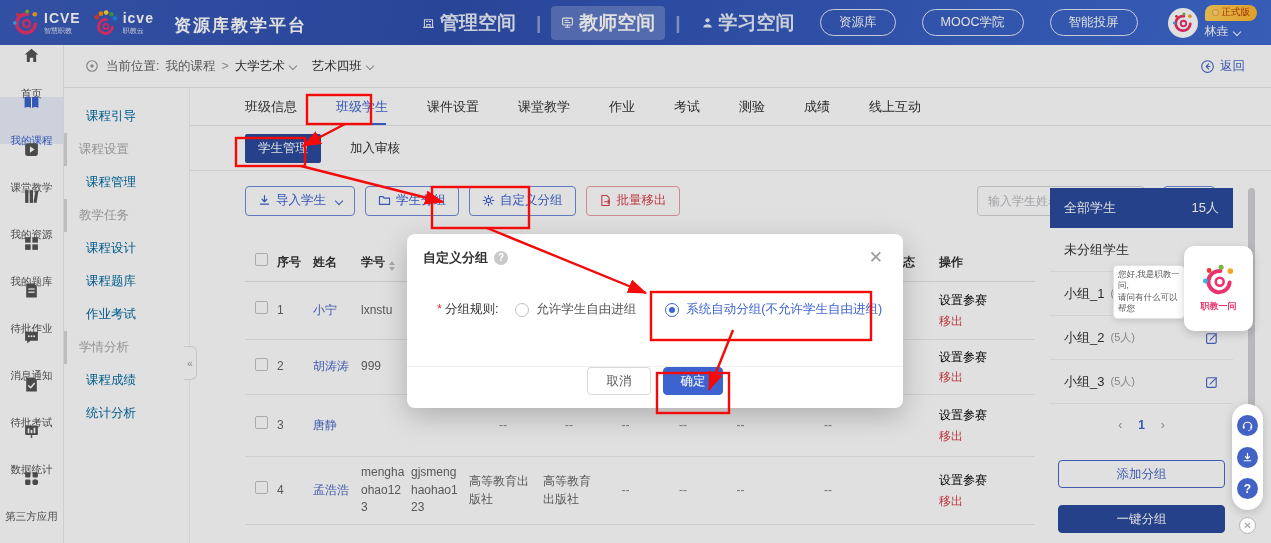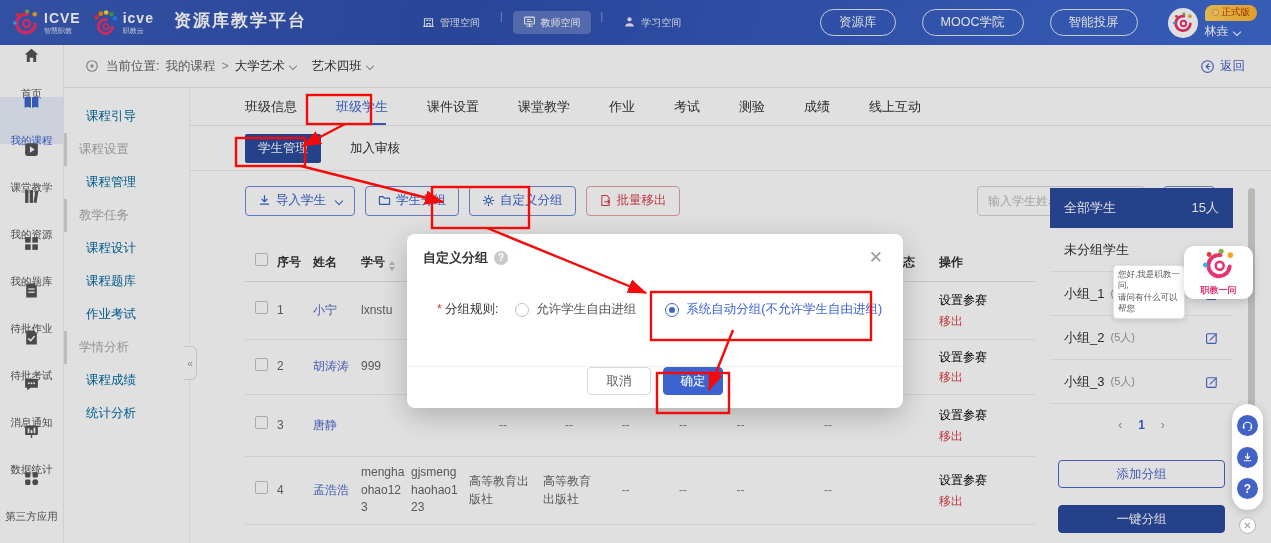--- a/index.html
+++ b/index.html
@@ -3,28 +3,28 @@
 <meta charset="utf-8">
 <style>
   * { margin:0; padding:0; box-sizing:border-box; }
   html,body { width:1271px; height:543px; overflow:hidden; }
   body { font-family:"Liberation Sans","DejaVu Sans",sans-serif; font-size:12px; color:#333; background:#eef0f4; position:relative; }
 
   
   .topbar { position:absolute; left:0; top:0; width:1271px; height:45px;
     background:linear-gradient(100deg,#3a5cba 0%,#2f4fae 35%,#3f6ad0 100%);
     display:flex; align-items:center; color:#fff; z-index:5; }
-  .brand { display:flex; align-items:flex-start; padding-left:12px; }
+  .brand { display:flex; align-items:flex-end; padding-left:12px; }
   .logo { display:flex; align-items:center; margin-right:10px; }
   .logo svg { width:28px; height:28px; }
   .logo-txt { margin-left:4px; line-height:1; }
   .logo-txt .t { font-weight:bold; font-size:14px; letter-spacing:1px; }
   .logo-txt .s { font-size:7px; opacity:.85; margin-top:2px; }
   .platform { font-size:17px; font-weight:600; letter-spacing:2px; margin-left:10px; }
-  .spaces { display:flex; margin-left:105px; font-size:10px; }
+  .spaces { display:flex; align-items:center; margin-left:105px; font-size:19px;font-weight:bold; }
   .space { display:inline-flex; align-items:center; gap:5px; padding:4px 10px; border-radius:4px; cursor:pointer; color:#e8ecf8; white-space:nowrap; }
   .space.active { background:rgba(255,255,255,.22); color:#fff; }
   .space-sep { color:rgba(255,255,255,.45); margin:0 10px; }
   .space svg { width:13px; height:13px; }
   .pills { display:flex; align-items:center; gap:26px; margin-left:auto; }
   .pill { border:1px solid rgba(255,255,255,.85); border-radius:14px; padding:4px 18px; font-size:12.5px; color:#fff; cursor:pointer; white-space:nowrap; }
   .tb-user { display:flex; align-items:center; margin-left:30px; margin-right:14px; gap:7px; }
   .avatar { width:30px; height:30px; border-radius:50%; background:#fff; display:flex; align-items:center; justify-content:center; }
   .avatar svg { width:22px; height:22px; }
   .user-col { display:flex; flex-direction:column; gap:2px; }
@@ -140,21 +140,21 @@
   .modal-footer { position:absolute; left:0; right:0; bottom:13px; display:flex; justify-content:center; gap:12px; border-top:1px solid #f0f0f0; }
   .m-btn { height:28px; border-radius:4px; font-size:12.5px; cursor:pointer; font-family:inherit; }
   .m-cancel { width:64px; background:#fff; border:1px solid #d9d9d9; color:#555; }
   .m-confirm { width:60px; background:#3d63d0; border:1px solid #3d63d0; color:#fff; }
 
   
   .anno { position:absolute; left:0; top:0; z-index:60; pointer-events:none; }
 
   
   .assist-tip { position:absolute; left:1113px; top:265px; width:72px; background:#fff; border:1px solid #e2e2e2; border-radius:4px; padding:3px 4px; font-size:8.5px; line-height:1.35; color:#555; z-index:70; box-shadow:0 2px 6px rgba(0,0,0,.12); }
-  .assist { position:absolute; left:1184px; top:246px; width:69px; height:53px; background:#fff; border-radius:10px; box-shadow:0 3px 10px rgba(0,0,0,.18); z-index:70; display:flex; flex-direction:column; align-items:center; justify-content:center; gap:2px; cursor:pointer; }
+  .assist { position:absolute; left:1184px; top:246px; width:69px; height:85px; background:#fff; border-radius:10px; box-shadow:0 3px 10px rgba(0,0,0,.18); z-index:70; display:flex; flex-direction:column; align-items:center; justify-content:center; gap:2px; cursor:pointer; }
   .assist svg { width:34px; height:34px; }
   .assist-name { font-size:9px; font-weight:bold; color:#e8336d; }
 
   
   .float-bar { position:absolute; left:1232px; top:404px; width:31px; height:106px; background:#fff; border-radius:16px; box-shadow:0 2px 10px rgba(0,0,0,.18); z-index:70; display:flex; flex-direction:column; align-items:center; justify-content:space-evenly; }
   .float-bar .fico { width:21px; height:21px; border-radius:50%; background:#4262c6; color:#fff; display:flex; align-items:center; justify-content:center; cursor:pointer; }
   .fico svg { width:13px; height:13px; }
   .fico.help-f { font-size:12px; font-weight:bold; }
   .float-close { position:absolute; left:1239px; top:517px; width:17px; height:17px; border-radius:50%; border:1px solid #b5b5b5; color:#9a9a9a; background:#fdfdfd; font-size:10px; display:flex; align-items:center; justify-content:center; z-index:70; cursor:pointer; }
 </style>
@@ -294,33 +294,33 @@
     <div class="side-item">
       <span class="side-icon"><svg viewBox="0 0 16 16">
           <path d="M3 1.5h7.5L13 4v10.5H3z" fill="currentColor"></path>
           <rect x="5" y="6" width="6" height="1.2" fill="#fff"></rect>
           <rect x="5" y="9" width="6" height="1.2" fill="#fff"></rect>
         </svg></span>
       <span class="side-label">待批作业</span>
     </div>
     <div class="side-item">
       <span class="side-icon"><svg viewBox="0 0 16 16">
-          <path d="M3 1.5h7.5L13 4v10.5H3z" fill="currentColor"></path>
-          <path d="M5.3 9.2 7.2 11l3.4-4" fill="none" stroke="#fff" stroke-width="1.4" stroke-linecap="round" stroke-linejoin="round"></path>
-        </svg></span>
-      <span class="side-label">待批考试</span>
-    </div>
-    <div class="side-item">
-      <span class="side-icon"><svg viewBox="0 0 16 16">
           <path d="M2 2.5h12V11H7l-3 2.7V11H2z" fill="currentColor"></path>
           <circle cx="5.5" cy="6.8" r=".9" fill="#fff"></circle>
           <circle cx="8" cy="6.8" r=".9" fill="#fff"></circle>
           <circle cx="10.5" cy="6.8" r=".9" fill="#fff"></circle>
         </svg></span>
       <span class="side-label">消息通知</span>
+    </div>
+    <div class="side-item">
+      <span class="side-icon"><svg viewBox="0 0 16 16">
+          <path d="M3 1.5h7.5L13 4v10.5H3z" fill="currentColor"></path>
+          <path d="M5.3 9.2 7.2 11l3.4-4" fill="none" stroke="#fff" stroke-width="1.4" stroke-linecap="round" stroke-linejoin="round"></path>
+        </svg></span>
+      <span class="side-label">待批考试</span>
     </div>
     <div class="side-item">
       <span class="side-icon"><svg viewBox="0 0 16 16">
           <rect x="2" y="2.4" width="12" height="9" rx="1" fill="currentColor"></rect>
           <rect x="4.4" y="5" width="1.6" height="4.5" fill="#fff"></rect>
           <rect x="7.2" y="6.5" width="1.6" height="3" fill="#fff"></rect>
           <rect x="10" y="4.4" width="1.6" height="5.1" fill="#fff"></rect>
           <rect x="7.3" y="11.4" width="1.4" height="2.6" fill="currentColor"></rect>
         </svg></span>
       <span class="side-label">数据统计</span>

